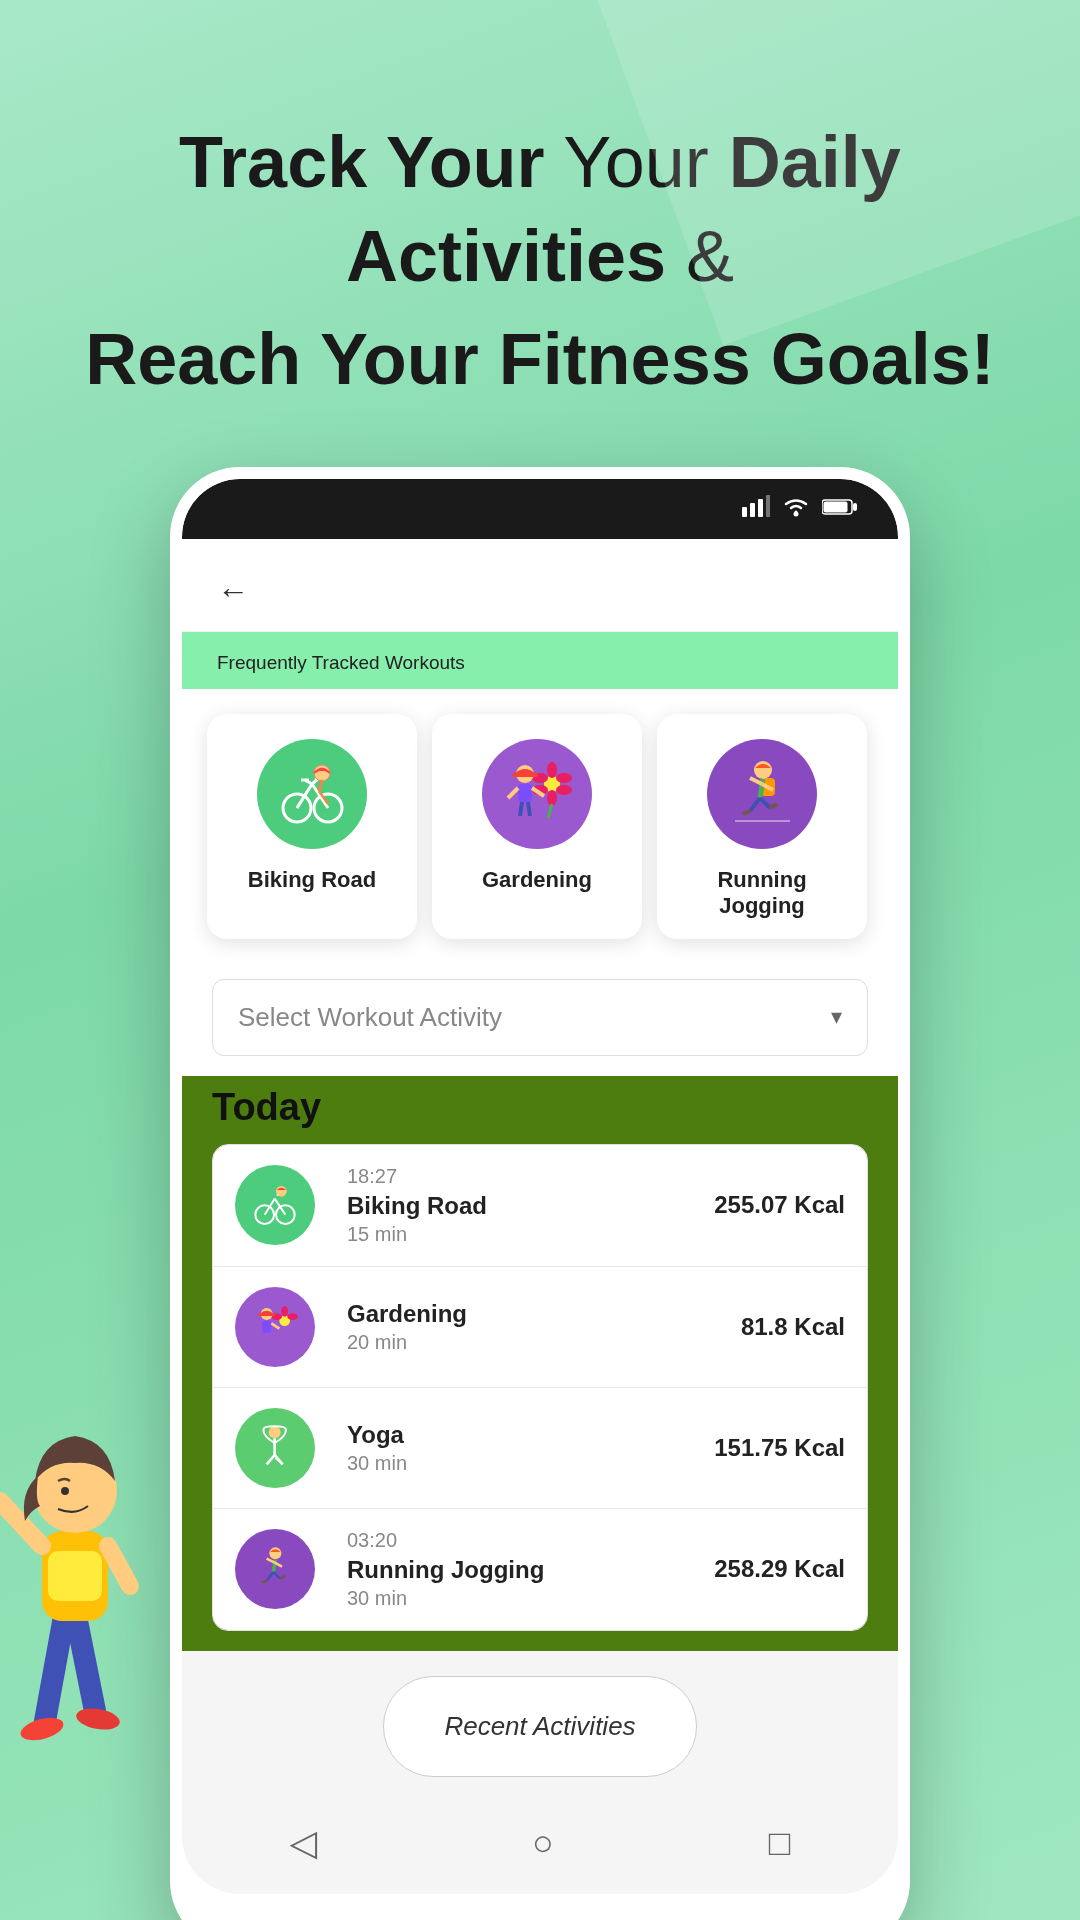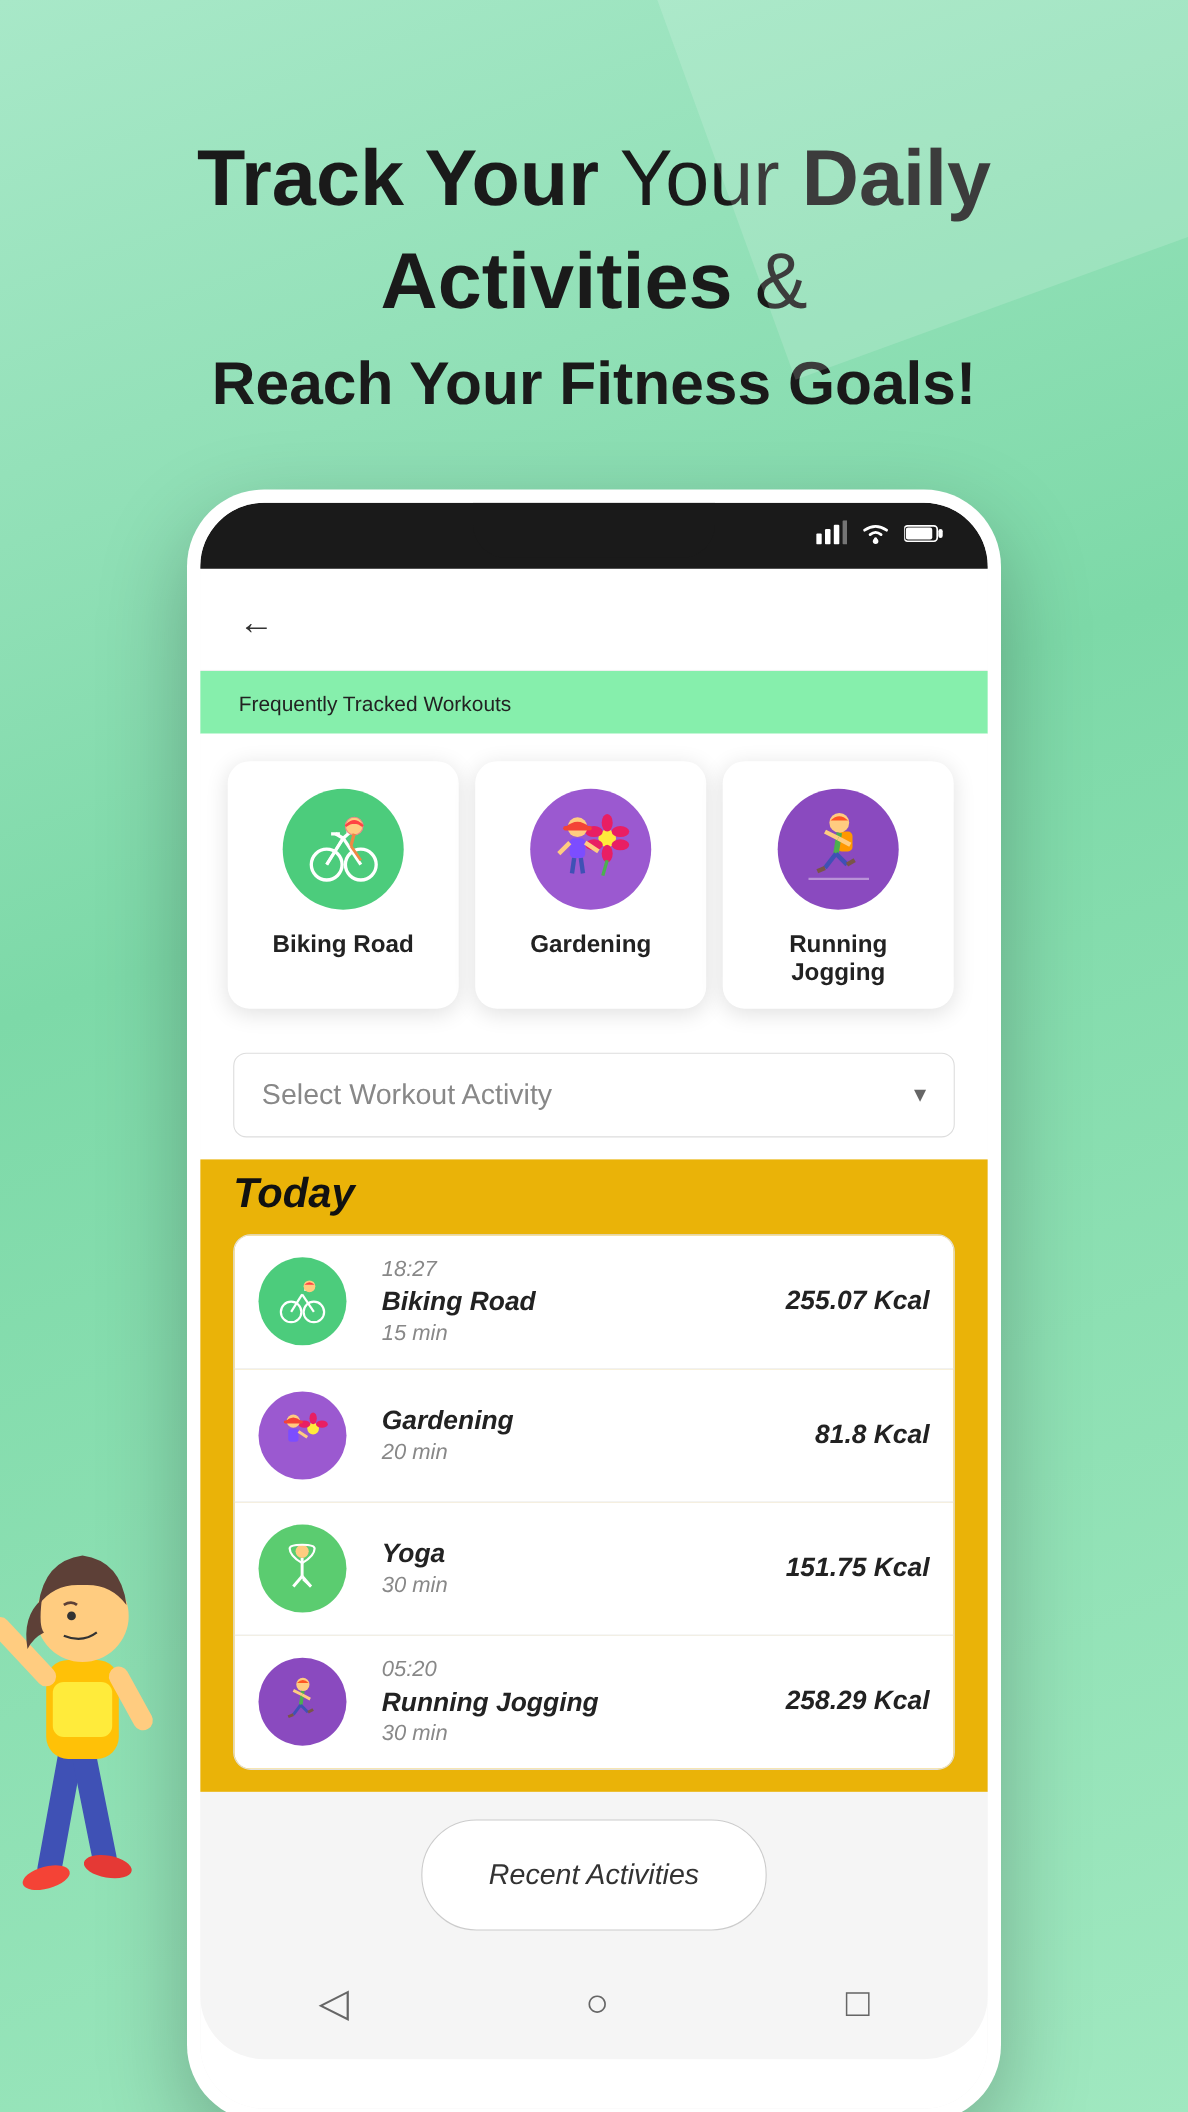--- a/index.html
+++ b/index.html
@@ -18,21 +18,21 @@
       padding: 116px 60px 40px;
       line-height: 1.3;
     }
     .hero-text h1 {
       font-size: 72px;
       font-weight: 400;
       color: #1a1a1a;
     }
     .hero-text h1 .bold { font-weight: 900; }
     .hero-text h2 {
-      font-size: 55px;
+      font-size: 72px;
       font-weight: 900;
       color: #1a1a1a;
       margin-top: 10px;
     }
 
     
     .bg-stripe {
       position: absolute;
       top: 0;
       right: 0;
@@ -194,22 +194,21 @@
       color: #888;
     }
     .dropdown-arrow {
       font-size: 22px;
       color: #666;
     }
 
     
     .today-section {
       padding: 10px 30px 20px;
-      background: #eab308;
-      font-style: italic;
+      background: #4d7c0f;
     }
     .today-header {
       font-size: 38px;
       font-weight: 800;
       color: #111;
       margin-bottom: 15px;
     }
     .activity-list {
       border: 1px solid #e0e0e0;
       border-radius: 16px;
@@ -544,21 +543,21 @@
                   <line x1="38" y1="23" x2="35" y2="42" stroke="#4caf50" stroke-width="5"></line>
                   <line x1="37" y1="28" x2="25" y2="22" stroke="#ffcc80" stroke-width="4"></line>
                   <line x1="37" y1="28" x2="48" y2="34" stroke="#ffcc80" stroke-width="4"></line>
                   <line x1="35" y1="42" x2="25" y2="55" stroke="#3f51b5" stroke-width="4"></line>
                   <line x1="35" y1="42" x2="45" y2="52" stroke="#3f51b5" stroke-width="4"></line>
                   <line x1="25" y1="55" x2="18" y2="58" stroke="#795548" stroke-width="4"></line>
                   <line x1="45" y1="52" x2="52" y2="48" stroke="#795548" stroke-width="4"></line>
                 </svg>
               </div>
               <div class="activity-info">
-                <div class="activity-time">05:20</div>
+                <div class="activity-time">03:20</div>
                 <div class="activity-name">Running Jogging</div>
                 <div class="activity-duration">30 min</div>
               </div>
               <div class="activity-kcal">258.29 Kcal</div>
             </div>
 
           </div>
         </div>
 
         <div class="recent-btn-container">

